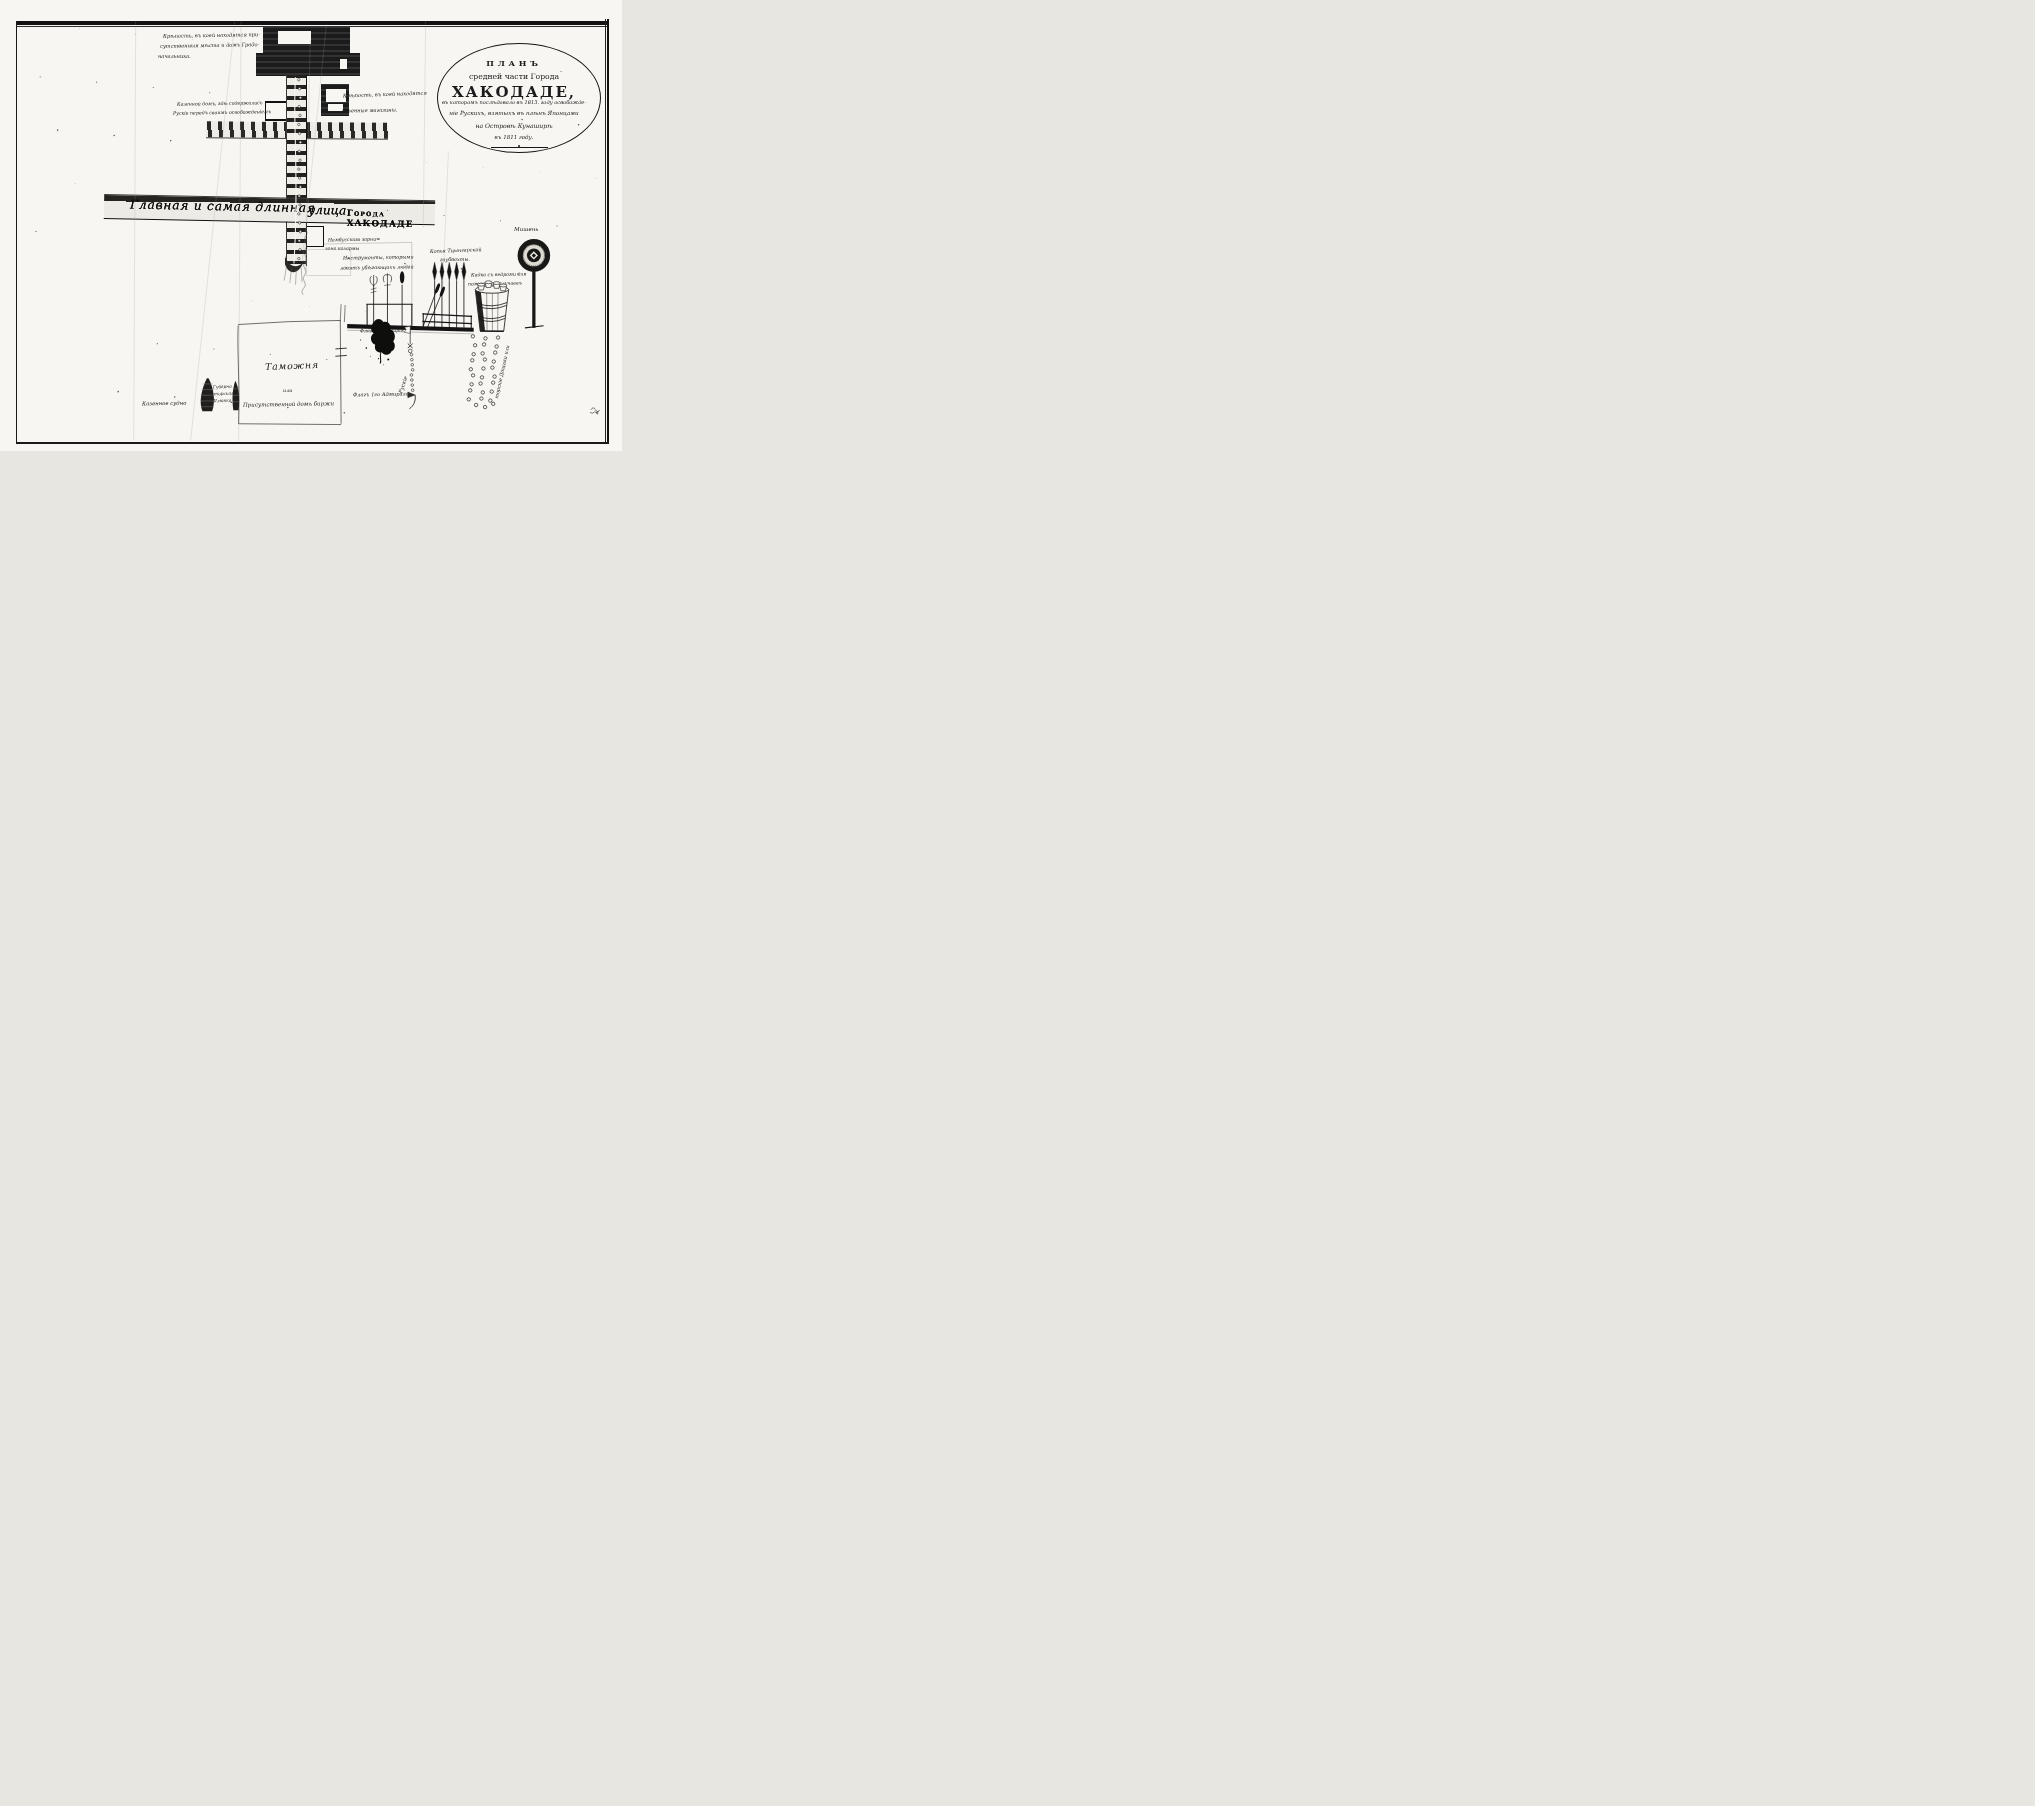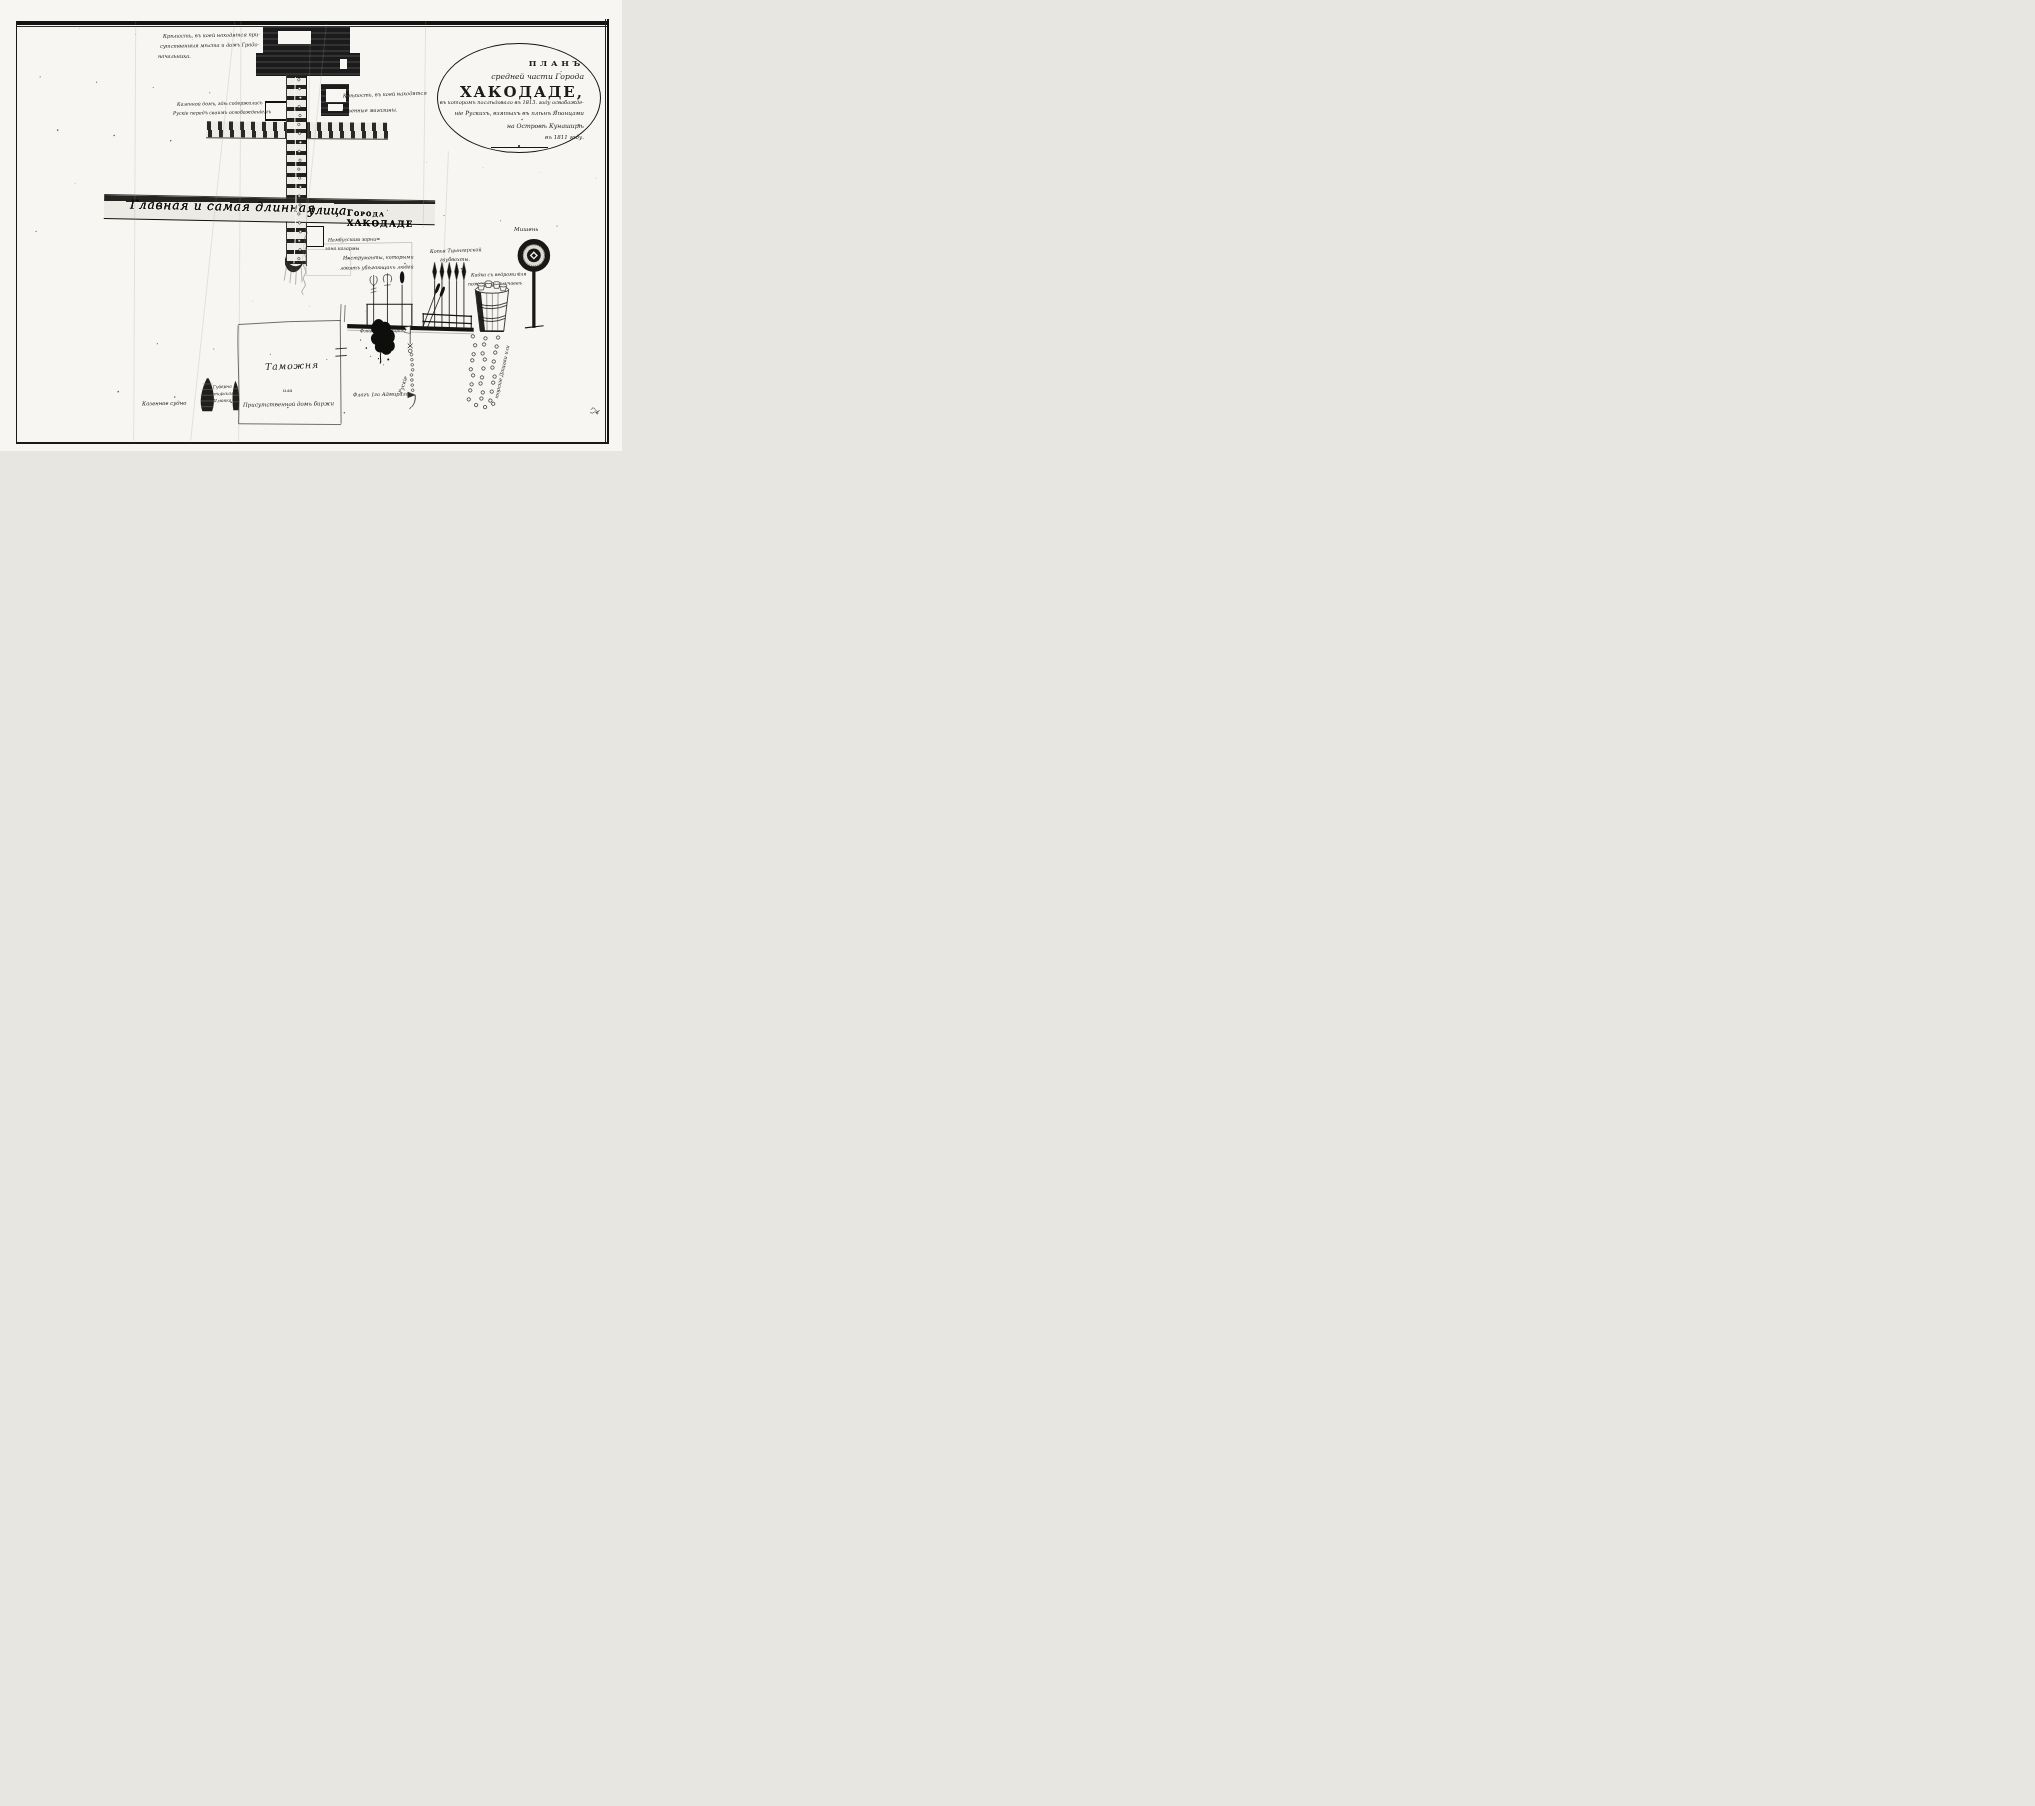--- a/index.html
+++ b/index.html
@@ -36,23 +36,23 @@
   .fort-mag{position:absolute;left:321px;top:84px;width:28px;height:32px;z-index:3;}
   .fort-mag-c1{position:absolute;left:326px;top:89px;width:19.5px;height:13px;background:#f7f6f2;z-index:3;}
   .fort-mag-c2{position:absolute;left:328px;top:104px;width:14.7px;height:7.3px;background:#f7f6f2;z-index:3;}
   .bld-state-house{position:absolute;left:265px;top:101px;width:19.5px;height:15.5px;background:#f7f6f2;
       border:0.8px solid #111;border-top-width:2px;border-bottom-width:2.4px;z-index:3;}
   .bld-barracks{position:absolute;left:306px;top:226px;width:16.3px;height:19px;background:#f7f6f2;
       border:0.8px solid #111;border-left:0.4px solid #777;z-index:3;}
   
   .cartouche{position:absolute;left:437px;top:43px;width:162px;height:108px;z-index:5;
       border:1.2px solid #161616;border-radius:50%;}
-  .cart-line{position:absolute;left:0;right:16px;text-align:right;white-space:nowrap;}
+  .cart-line{position:absolute;left:0;right:10px;text-align:center;white-space:nowrap;}
   .cl1{top:14px;font-size:8.1px;font-weight:bold;letter-spacing:3.7px;}
-  .cl2{top:28px;font-size:7.7px;font-style:italic;}
+  .cl2{top:28px;font-size:7.7px;}
   .cl3{top:39px;font-size:15px;font-weight:bold;letter-spacing:2px;}
   .cl4{top:55px;font-size:5.1px;font-style:italic;}
   .cl5{top:66px;font-size:5.7px;font-style:italic;}
   .cl6{top:78px;font-size:6.1px;font-style:italic;}
   .cl7{top:90px;font-size:5.5px;font-style:italic;}
   .cart-flourish{position:absolute;left:53px;top:103px;width:57px;height:0.8px;background:#161616;}
   .cart-dot{position:absolute;left:80px;top:101px;width:2.4px;height:2.4px;background:#161616;border-radius:50%;}
   
   .lbl{position:absolute;white-space:nowrap;font-style:italic;color:#171715;z-index:5;}
   .rot{transform-origin:left bottom;}

